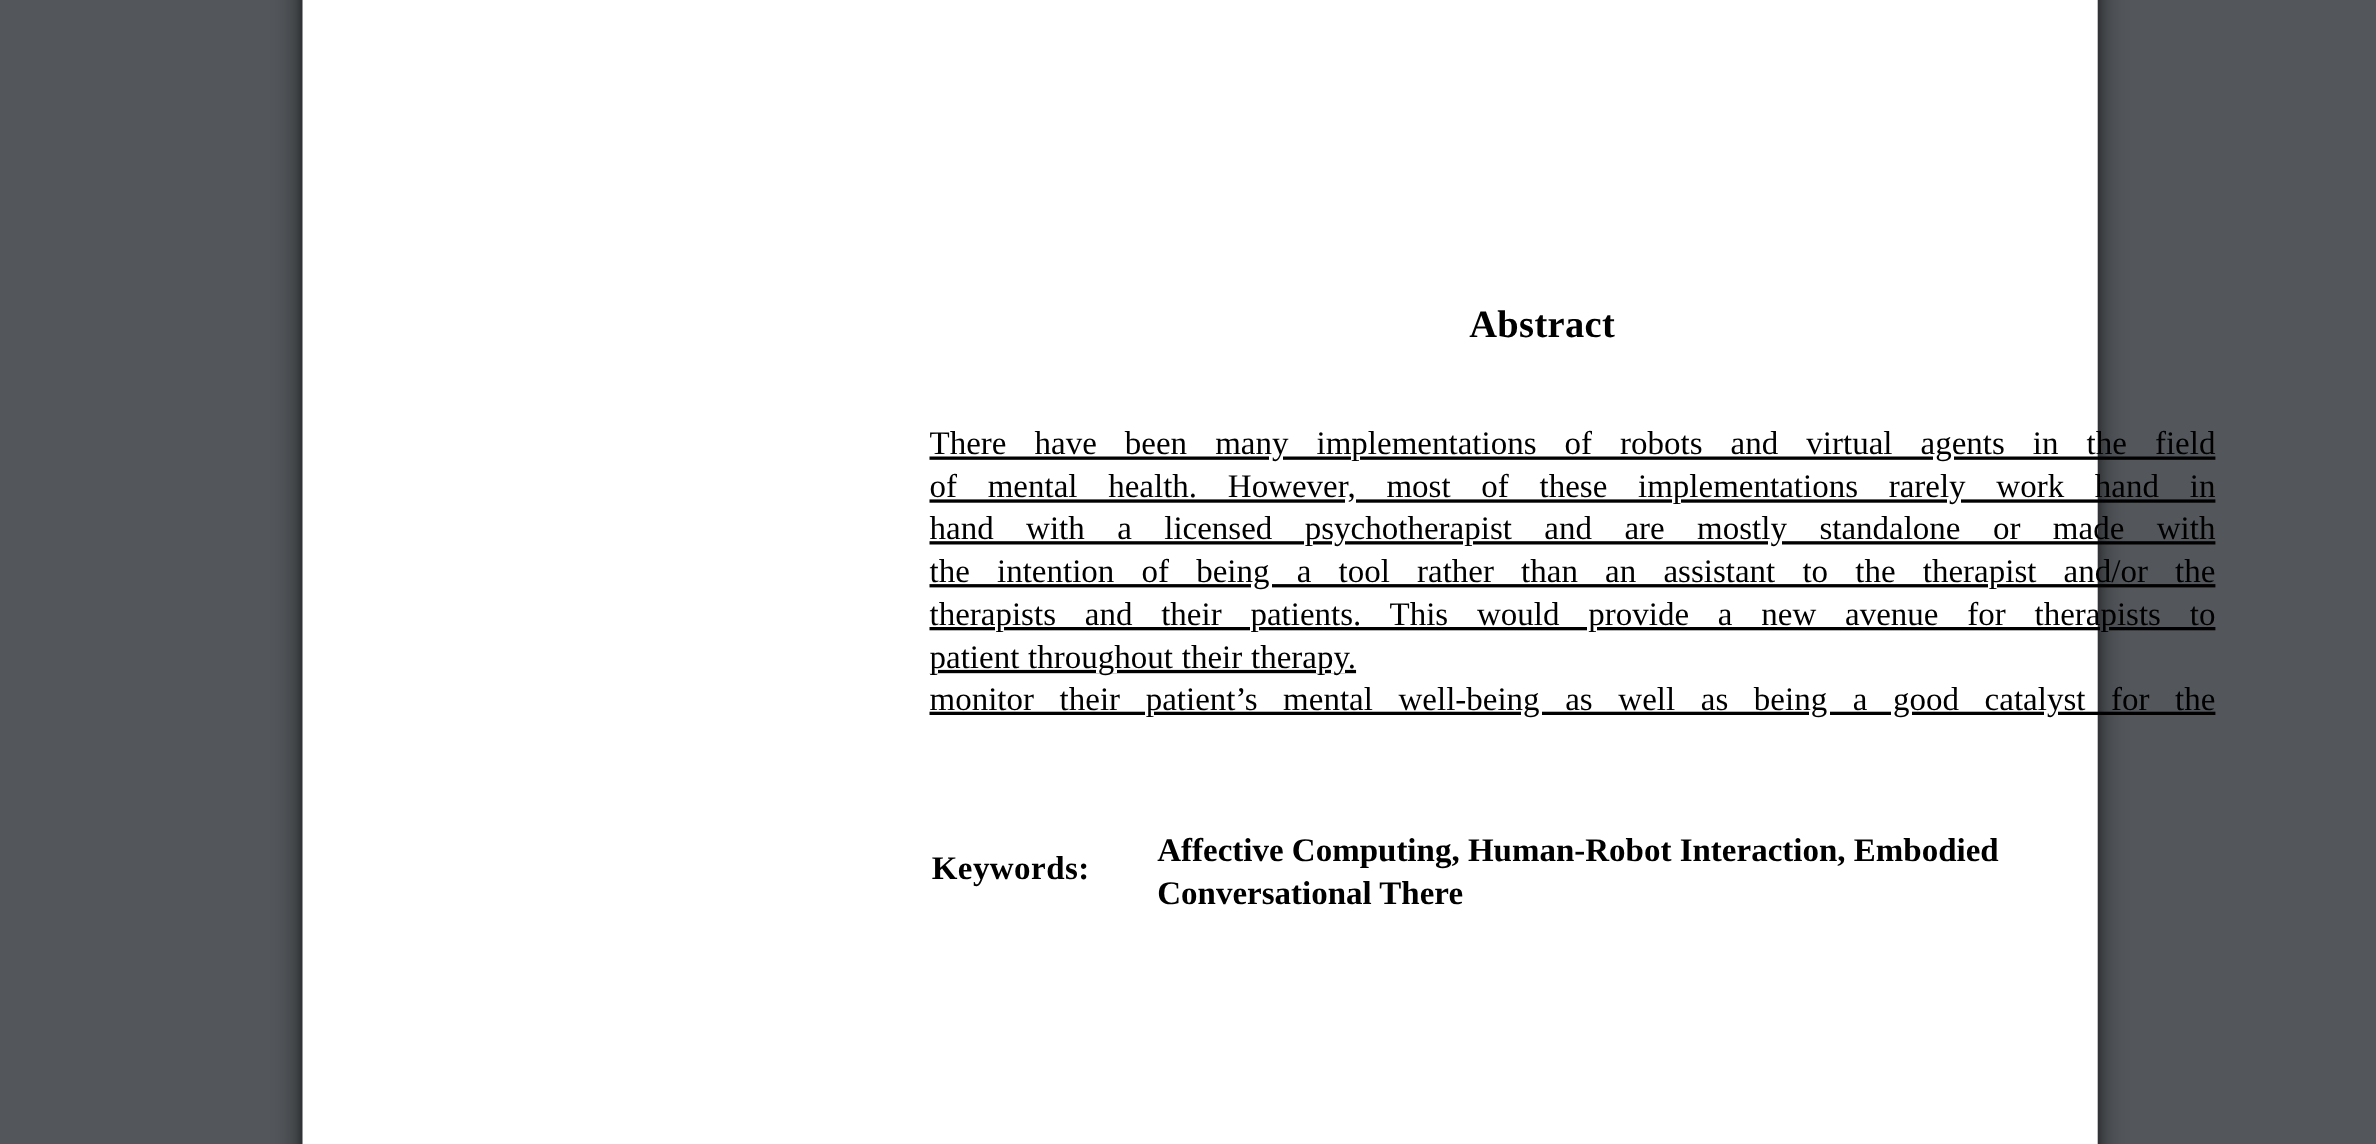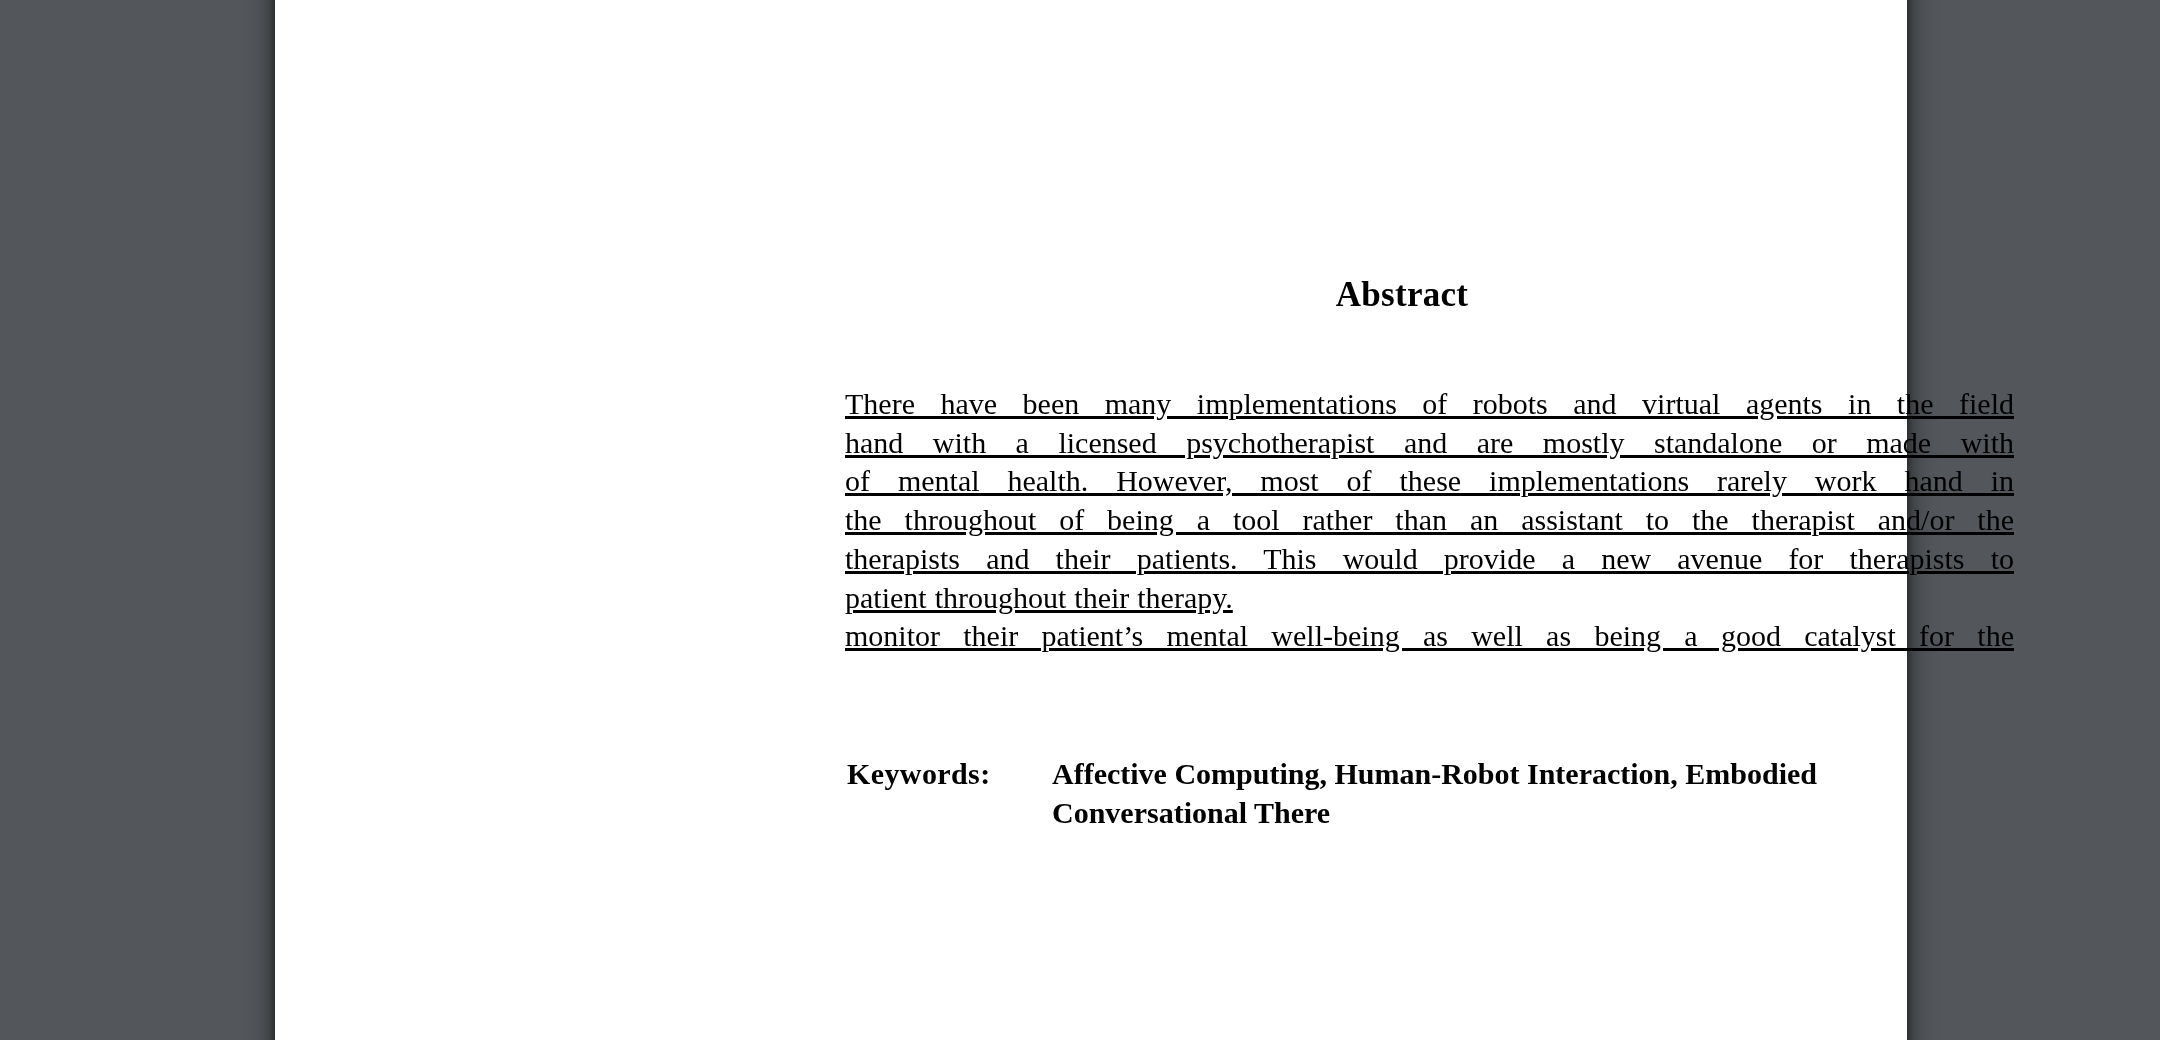--- a/index.html
+++ b/index.html
@@ -59,44 +59,44 @@
   .keywords {
     position: absolute;
     left: 572px; top: 795px;
     width: 1170px;
     font-size: 30px;
     line-height: 38.7px;
     color: var(--text-color, #000);
   }
   .keywords-label {
     position: absolute;
-    left: 0; top: 0;
+    left: 0; top: 16px;
     font-weight: bold;
     letter-spacing: 0.4px;
   }
   .keywords-text {
     position: absolute;
     left: 205px; top: 0;
     width: 940px;
     font-weight: bold;
   }
 </style>
 </head>
 <body>
 
 <div class="viewer">
   <div class="page">
 
     <h2 class="abstract-title">Abstract</h2>
 
     <div class="abstract-body">
       <div class="line">There have been many implementations of robots and virtual agents in the field</div>
+      <div class="line">of mental health. However, most of these implementations rarely work hand in</div>
       <div class="line">hand with a licensed psychotherapist and are mostly standalone or made with</div>
-      <div class="line">of mental health. However, most of these implementations rarely work hand in</div>
-      <div class="line">the throughout of being a tool rather than an assistant to the therapist and/or the</div>
+      <div class="line">the intention of being a tool rather than an assistant to the therapist and/or the</div>
       <div class="line">therapists and their patients. This would provide a new avenue for therapists to</div>
       <div class="line last">patient throughout their therapy.</div>
       <div class="line">monitor their patient’s mental well-being as well as being a good catalyst for the</div>
     </div>
 
     <div class="keywords">
       <span class="keywords-label">Keywords:</span>
       <div class="keywords-text">
         <div>Affective Computing, Human-Robot Interaction, Embodied</div>
         <div>Conversational There</div>

